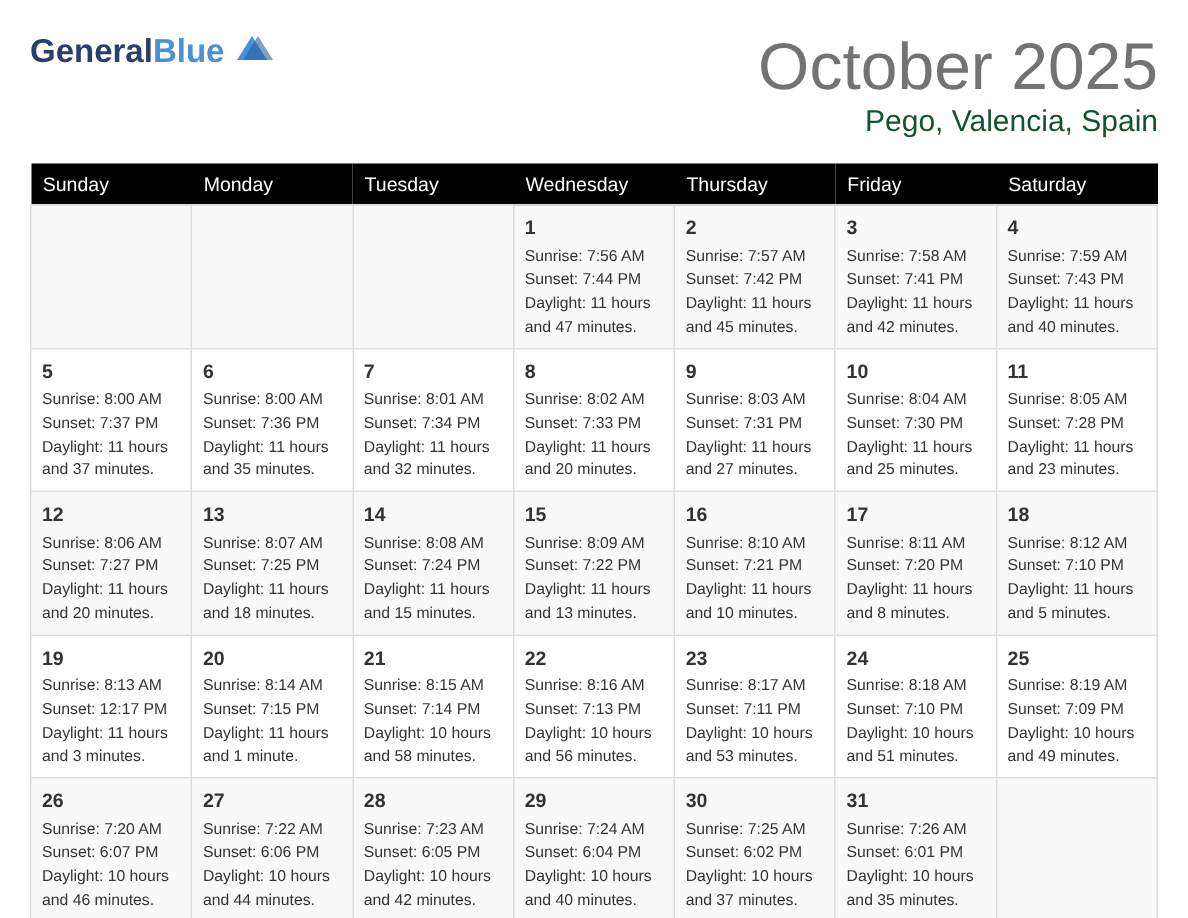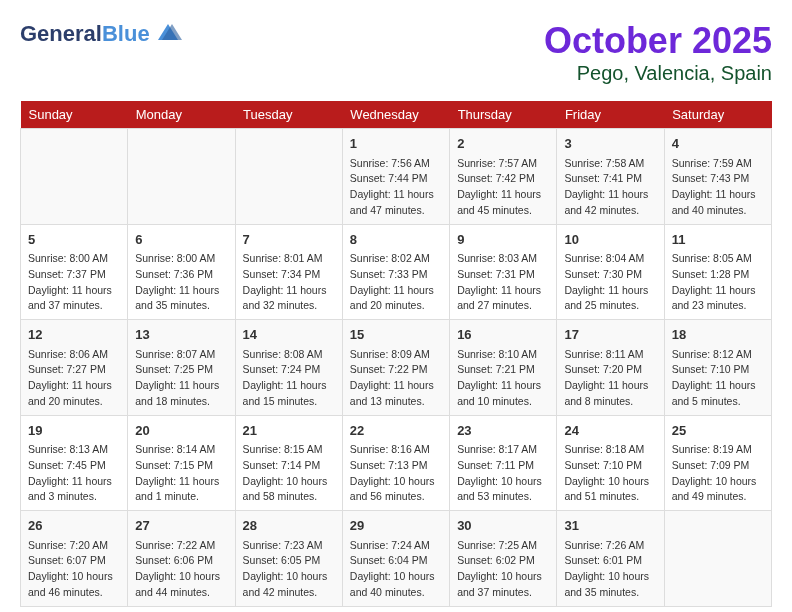--- a/index.html
+++ b/index.html
@@ -31,35 +31,35 @@
     }
     .logo-icon {
       width: 28px;
       height: 28px;
       margin-left: 4px;
     }
     .title-block {
       text-align: right;
     }
     .month-title {
-      font-size: 36px;
-      font-weight: 700;
-      color: #6d28d9;
+      font-size: 44px;
+      font-weight: 400;
+      color: #737373;
     }
     .subtitle {
       font-size: 20px;
       color: #14532d;
     }
     table {
       width: 100%;
       border-collapse: collapse;
       font-size: 11px;
     }
     thead th {
-      background-color: #b91c1c;
+      background-color: #000000;
       color: #fff;
       text-align: left;
       padding: 6px 8px;
       font-size: 13px;
       font-weight: normal;
     }
     tbody tr {
       vertical-align: top;
     }
     tbody td {
@@ -130,33 +130,33 @@
         <td><span class="day-num">3</span><span>Sunrise: 7:58 AM</span><br><span>Sunset: 7:41 PM</span><br><span>Daylight: 11 hours</span><br><span>and 42 minutes.</span><br></td>
         <td><span class="day-num">4</span><span>Sunrise: 7:59 AM</span><br><span>Sunset: 7:43 PM</span><br><span>Daylight: 11 hours</span><br><span>and 40 minutes.</span><br></td>
       </tr>
       <tr>
         <td><span class="day-num">5</span><span>Sunrise: 8:00 AM</span><br><span>Sunset: 7:37 PM</span><br><span>Daylight: 11 hours</span><br><span>and 37 minutes.</span><br></td>
         <td><span class="day-num">6</span><span>Sunrise: 8:00 AM</span><br><span>Sunset: 7:36 PM</span><br><span>Daylight: 11 hours</span><br><span>and 35 minutes.</span><br></td>
         <td><span class="day-num">7</span><span>Sunrise: 8:01 AM</span><br><span>Sunset: 7:34 PM</span><br><span>Daylight: 11 hours</span><br><span>and 32 minutes.</span><br></td>
         <td><span class="day-num">8</span><span>Sunrise: 8:02 AM</span><br><span>Sunset: 7:33 PM</span><br><span>Daylight: 11 hours</span><br><span>and 20 minutes.</span><br></td>
         <td><span class="day-num">9</span><span>Sunrise: 8:03 AM</span><br><span>Sunset: 7:31 PM</span><br><span>Daylight: 11 hours</span><br><span>and 27 minutes.</span><br></td>
         <td><span class="day-num">10</span><span>Sunrise: 8:04 AM</span><br><span>Sunset: 7:30 PM</span><br><span>Daylight: 11 hours</span><br><span>and 25 minutes.</span><br></td>
-        <td><span class="day-num">11</span><span>Sunrise: 8:05 AM</span><br><span>Sunset: 1:28 PM</span><br><span>Daylight: 11 hours</span><br><span>and 23 minutes.</span><br></td>
+        <td><span class="day-num">11</span><span>Sunrise: 8:05 AM</span><br><span>Sunset: 7:28 PM</span><br><span>Daylight: 11 hours</span><br><span>and 23 minutes.</span><br></td>
       </tr>
       <tr>
         <td><span class="day-num">12</span><span>Sunrise: 8:06 AM</span><br><span>Sunset: 7:27 PM</span><br><span>Daylight: 11 hours</span><br><span>and 20 minutes.</span><br></td>
         <td><span class="day-num">13</span><span>Sunrise: 8:07 AM</span><br><span>Sunset: 7:25 PM</span><br><span>Daylight: 11 hours</span><br><span>and 18 minutes.</span><br></td>
         <td><span class="day-num">14</span><span>Sunrise: 8:08 AM</span><br><span>Sunset: 7:24 PM</span><br><span>Daylight: 11 hours</span><br><span>and 15 minutes.</span><br></td>
         <td><span class="day-num">15</span><span>Sunrise: 8:09 AM</span><br><span>Sunset: 7:22 PM</span><br><span>Daylight: 11 hours</span><br><span>and 13 minutes.</span><br></td>
         <td><span class="day-num">16</span><span>Sunrise: 8:10 AM</span><br><span>Sunset: 7:21 PM</span><br><span>Daylight: 11 hours</span><br><span>and 10 minutes.</span><br></td>
         <td><span class="day-num">17</span><span>Sunrise: 8:11 AM</span><br><span>Sunset: 7:20 PM</span><br><span>Daylight: 11 hours</span><br><span>and 8 minutes.</span><br></td>
         <td><span class="day-num">18</span><span>Sunrise: 8:12 AM</span><br><span>Sunset: 7:10 PM</span><br><span>Daylight: 11 hours</span><br><span>and 5 minutes.</span><br></td>
       </tr>
       <tr>
-        <td><span class="day-num">19</span><span>Sunrise: 8:13 AM</span><br><span>Sunset: 7:45 PM</span><br><span>Daylight: 11 hours</span><br><span>and 3 minutes.</span><br></td>
+        <td><span class="day-num">19</span><span>Sunrise: 8:13 AM</span><br><span>Sunset: 12:17 PM</span><br><span>Daylight: 11 hours</span><br><span>and 3 minutes.</span><br></td>
         <td><span class="day-num">20</span><span>Sunrise: 8:14 AM</span><br><span>Sunset: 7:15 PM</span><br><span>Daylight: 11 hours</span><br><span>and 1 minute.</span><br></td>
         <td><span class="day-num">21</span><span>Sunrise: 8:15 AM</span><br><span>Sunset: 7:14 PM</span><br><span>Daylight: 10 hours</span><br><span>and 58 minutes.</span><br></td>
         <td><span class="day-num">22</span><span>Sunrise: 8:16 AM</span><br><span>Sunset: 7:13 PM</span><br><span>Daylight: 10 hours</span><br><span>and 56 minutes.</span><br></td>
         <td><span class="day-num">23</span><span>Sunrise: 8:17 AM</span><br><span>Sunset: 7:11 PM</span><br><span>Daylight: 10 hours</span><br><span>and 53 minutes.</span><br></td>
         <td><span class="day-num">24</span><span>Sunrise: 8:18 AM</span><br><span>Sunset: 7:10 PM</span><br><span>Daylight: 10 hours</span><br><span>and 51 minutes.</span><br></td>
         <td><span class="day-num">25</span><span>Sunrise: 8:19 AM</span><br><span>Sunset: 7:09 PM</span><br><span>Daylight: 10 hours</span><br><span>and 49 minutes.</span><br></td>
       </tr>
       <tr>
         <td><span class="day-num">26</span><span>Sunrise: 7:20 AM</span><br><span>Sunset: 6:07 PM</span><br><span>Daylight: 10 hours</span><br><span>and 46 minutes.</span><br></td>
         <td><span class="day-num">27</span><span>Sunrise: 7:22 AM</span><br><span>Sunset: 6:06 PM</span><br><span>Daylight: 10 hours</span><br><span>and 44 minutes.</span><br></td>

